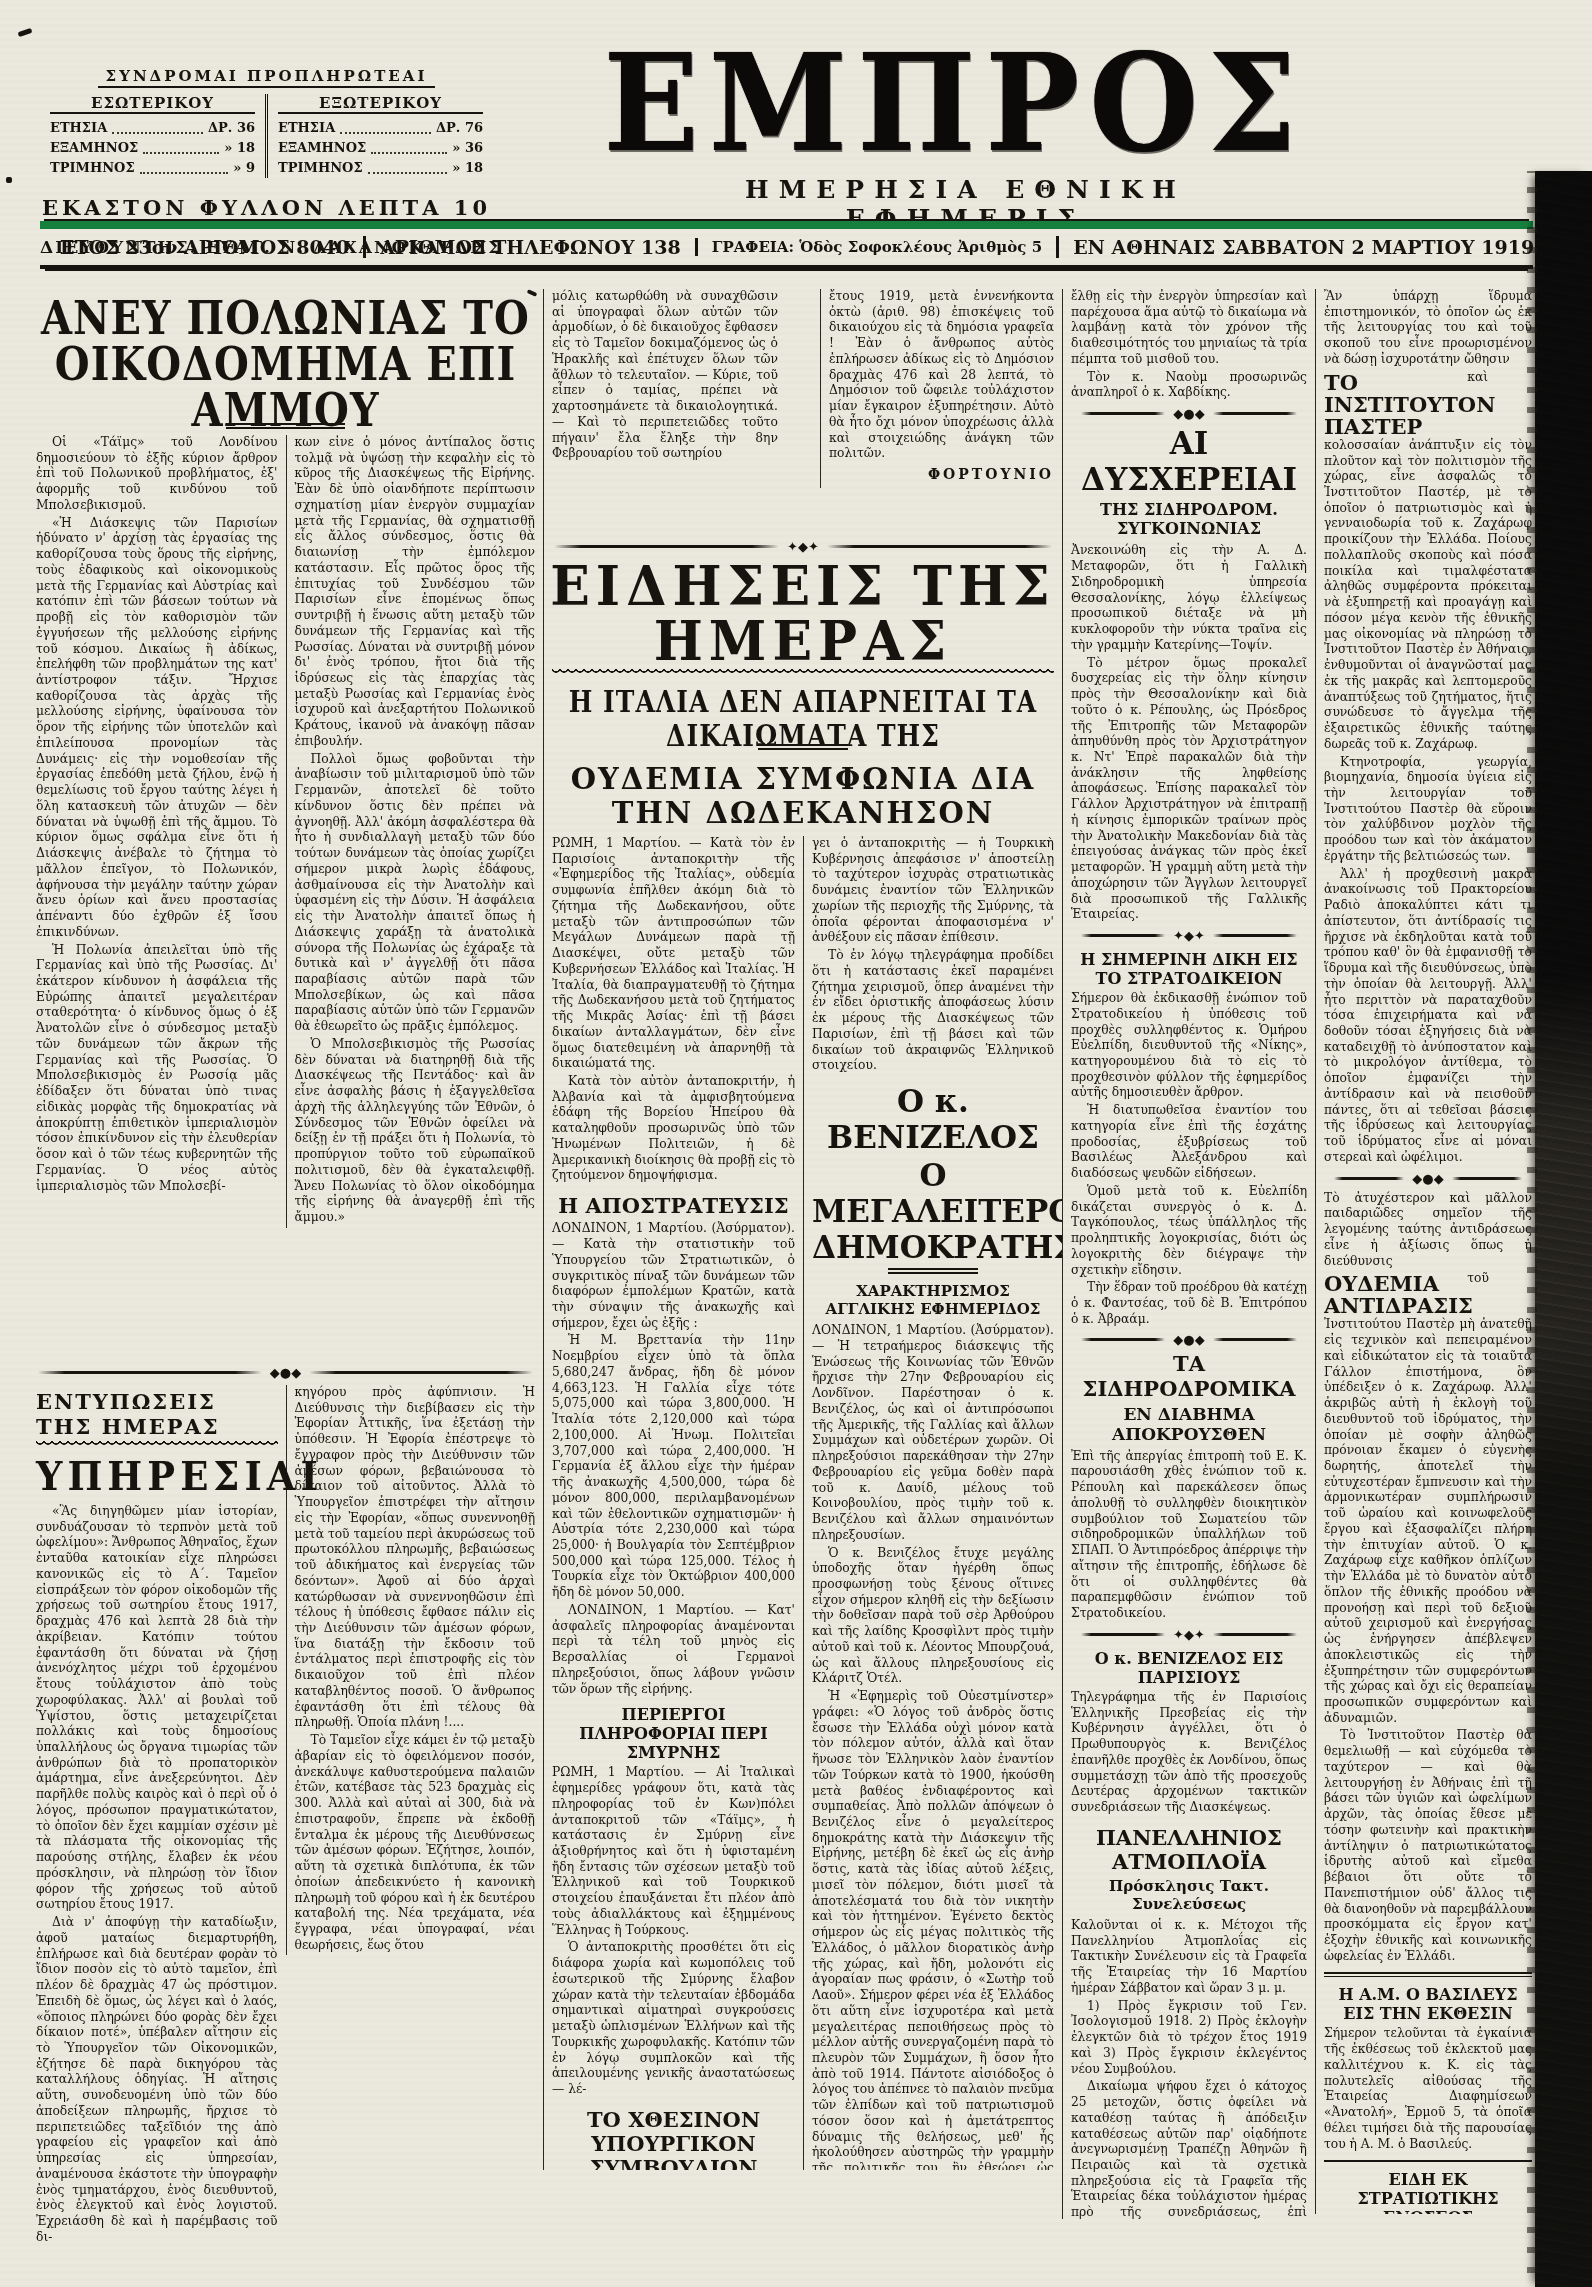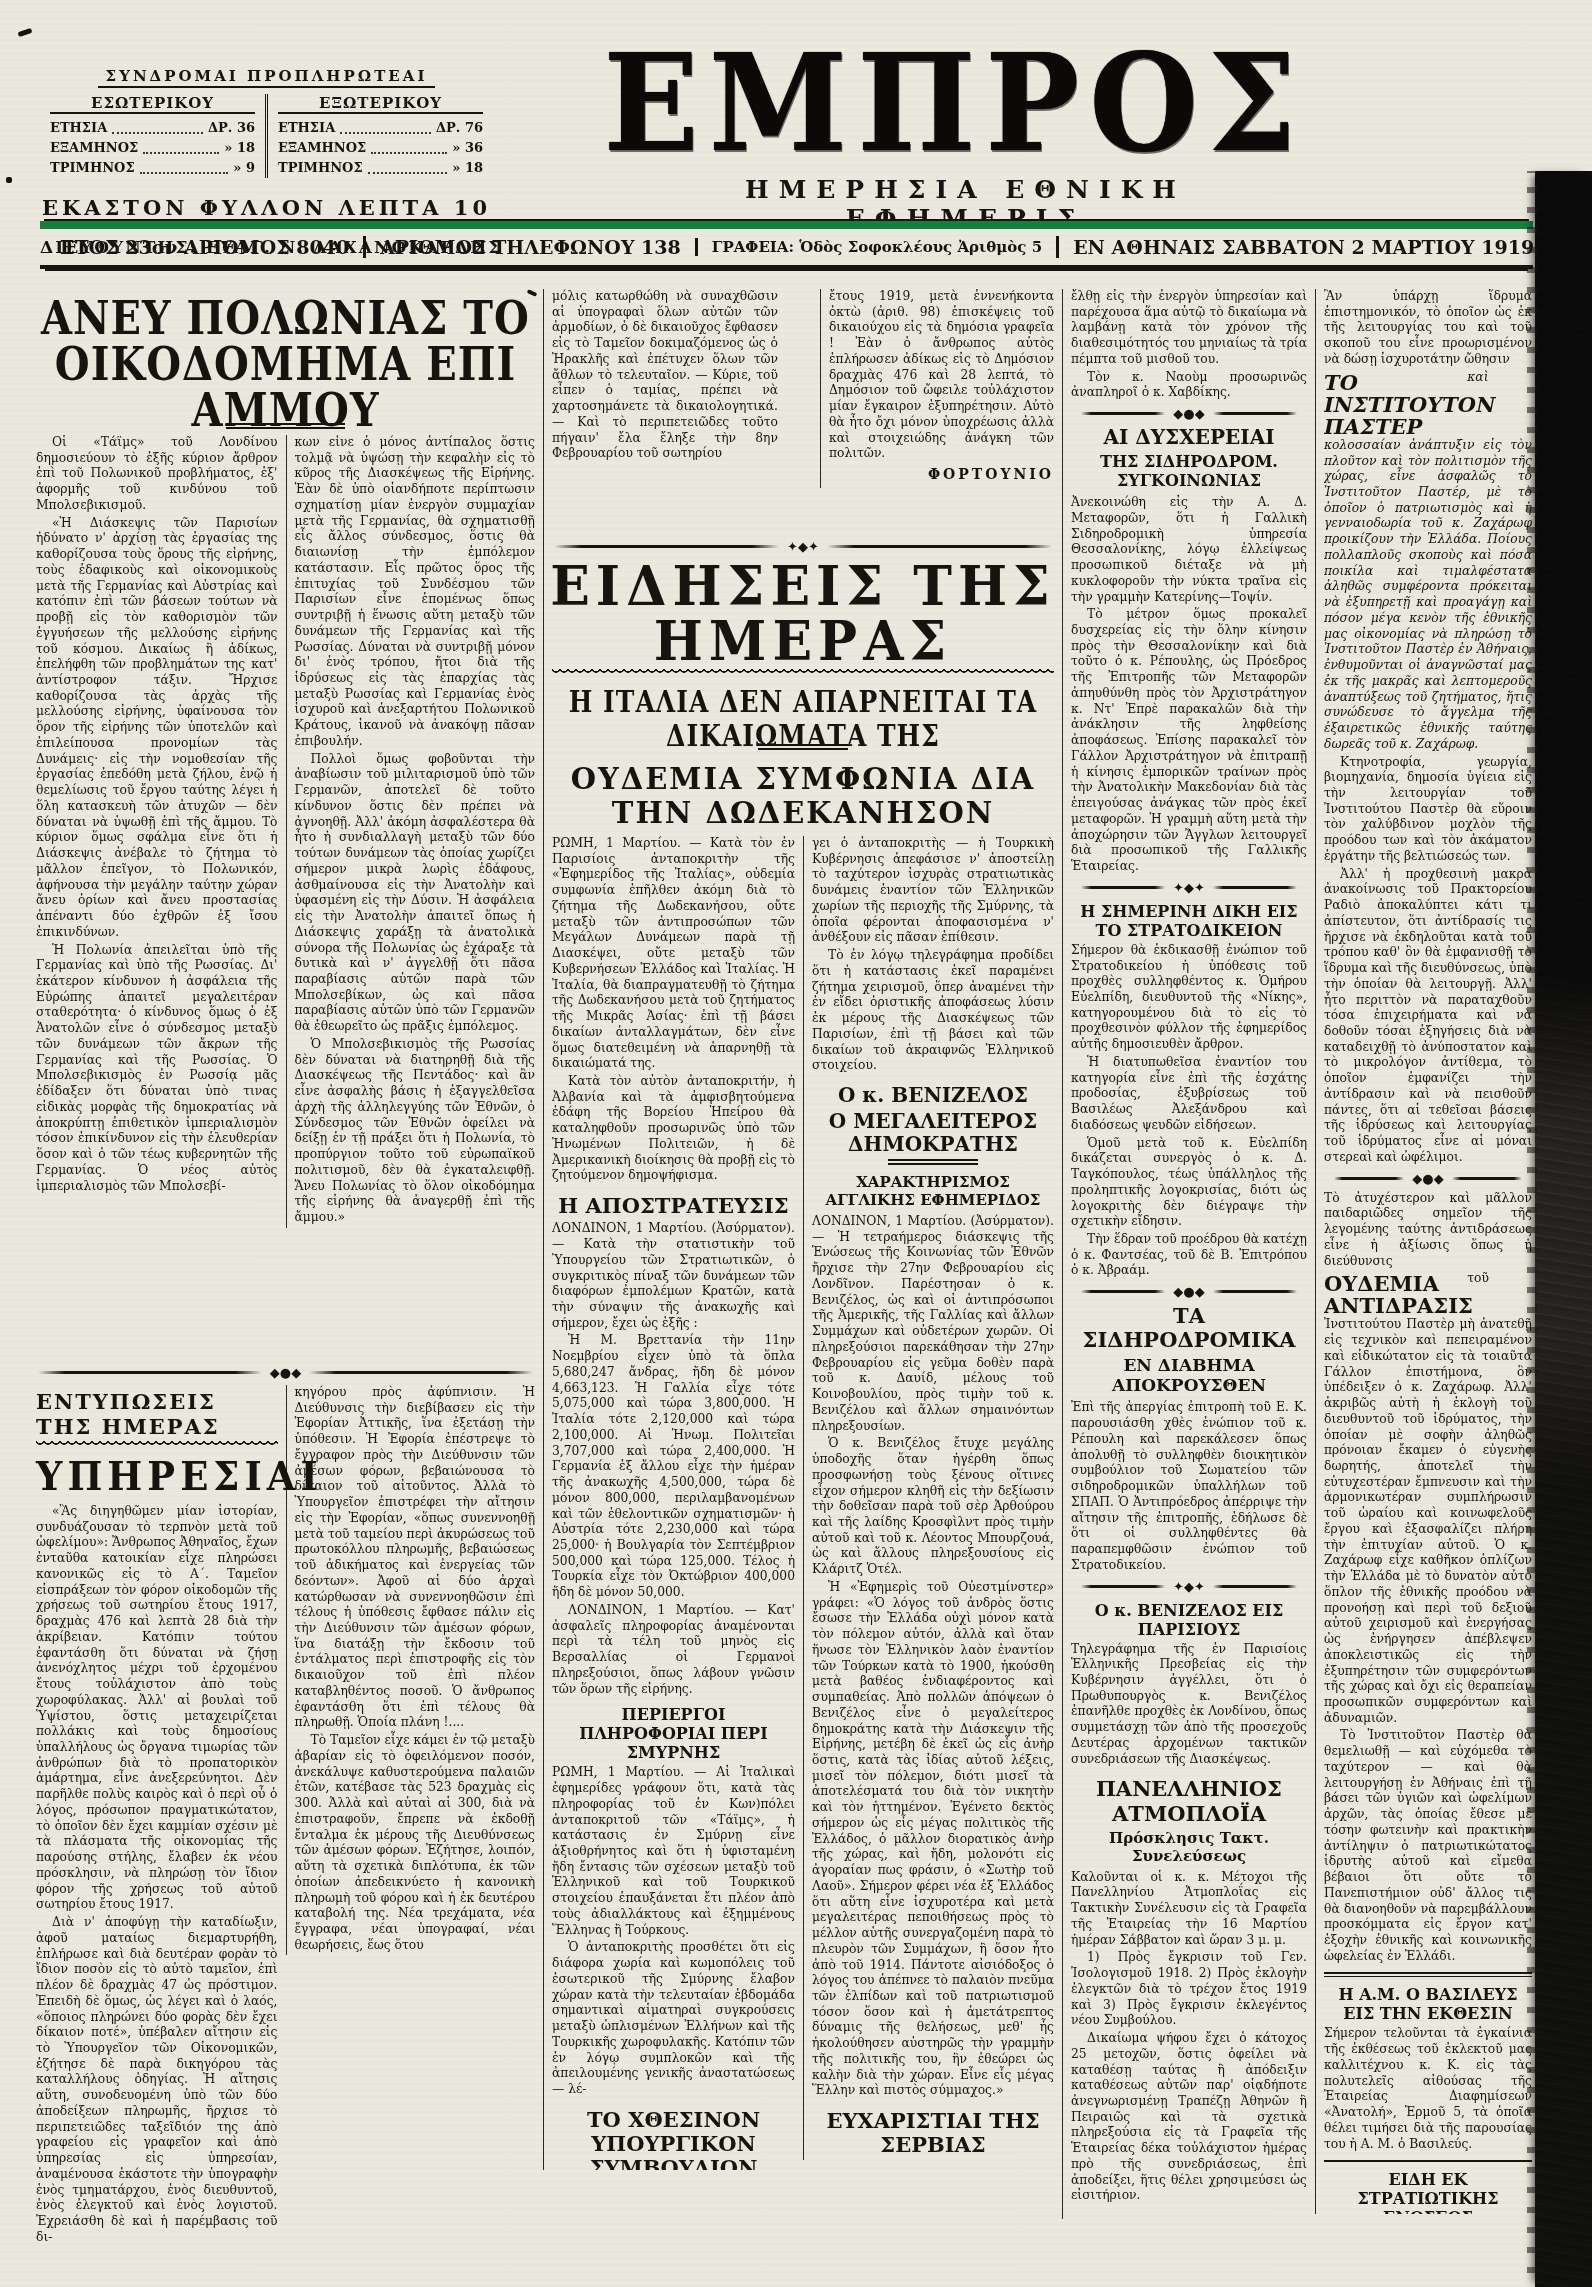--- a/index.html
+++ b/index.html
@@ -54,21 +54,21 @@
   .orn .g{padding:0 8px;font-size:13px;line-height:1;}
   .kicker{text-align:left;font-weight:bold;font-size:21px;letter-spacing:2px;margin-top:4px;}
   .wavy{height:7px;background:radial-gradient(circle at 4px -1px, transparent 3px, #17140f 3px 4.5px, transparent 5px);
         background-size:8px 7px;background-repeat:repeat-x;margin:2px 0 4px;}
   .h-serv{text-align:center;font-weight:bold;font-size:37px;letter-spacing:5px;margin:2px 0 8px;transform:scaleY(1.08);transform-origin:top;}
   .banner{text-align:center;font-weight:bold;font-size:52px;line-height:1;letter-spacing:6px;margin:4px 0 2px;transform:scaleY(1.05);transform-origin:top;}
   .deck1{text-align:center;font-weight:bold;font-size:25px;letter-spacing:1px;margin:8px 0 0;transform:scaleY(1.2);transform-origin:top;}
   .deck2{text-align:center;font-weight:bold;font-size:29px;letter-spacing:2px;margin:12px 0 6px;}
   .deck-u{width:90px;margin:2px auto 8px;border-top:2px solid #17140f;border-bottom:2px solid #17140f;height:2px;}
   .h-med{text-align:center;font-weight:bold;font-size:21px;line-height:1.15;margin:10px 0 3px;}
-  .h-med.big{font-size:20px;}
+  .h-med.big{font-size:31px;}
   .h-sub{text-align:center;font-weight:bold;font-size:15px;margin:0 0 5px;}
   .h-sm{text-align:center;font-weight:bold;font-size:16px;margin:8px 0 3px;}
   .sig{text-align:right;font-weight:bold;font-size:14px;letter-spacing:3px;margin:4px 0 6px;}
   .runin{font-weight:bold;font-size:21px;line-height:1.05;float:left;margin:2px 6px 0 0;max-width:66%;}
   .rule{border-top:2px solid #17140f;margin:8px 0;}
   .rule.dbl{border-bottom:1px solid #17140f;height:2px;}
   
   .band{right:0;top:171px;width:57px;height:2116px;
     background:
       linear-gradient(180deg, rgba(10,10,10,.95) 0 38%, rgba(40,38,34,.75) 45% 55%, rgba(15,15,13,.9) 62% 100%),
@@ -270,21 +270,21 @@
       <div class="h-med">ΠΑΝΕΛΛΗΝΙΟΣ ΑΤΜΟΠΛΟΪΑ</div>
       <div class="h-sub">Πρόσκλησις Τακτ. Συνελεύσεως</div>
       <p class="p noind">Καλοῦνται οἱ κ. κ. Μέτοχοι τῆς Πανελληνίου Ἀτμοπλοΐας εἰς Τακτικὴν Συνέλευσιν εἰς τὰ Γραφεῖα τῆς Ἑταιρείας τὴν 16 Μαρτίου ἡμέραν Σάββατον καὶ ὥραν 3 μ. μ.</p>
       <p class="p">1) Πρὸς ἔγκρισιν τοῦ Γεν. Ἰσολογισμοῦ 1918. 2) Πρὸς ἐκλογὴν ἐλεγκτῶν διὰ τὸ τρέχον ἔτος 1919 καὶ 3) Πρὸς ἔγκρισιν ἐκλεγέντος νέου Συμβούλου.</p>
       <p class="p">Δικαίωμα ψήφου ἔχει ὁ κάτοχος 25 μετοχῶν, ὅστις ὀφείλει νὰ καταθέσῃ ταύτας ἢ ἀπόδειξιν καταθέσεως αὐτῶν παρ' οἱᾳδήποτε ἀνεγνωρισμένῃ Τραπέζῃ Ἀθηνῶν ἢ Πειραιῶς καὶ τὰ σχετικὰ πληρεξούσια εἰς τὰ Γραφεῖα τῆς Ἑταιρείας δέκα τοὐλάχιστον ἡμέρας πρὸ τῆς συνεδριάσεως, ἐπὶ ἀποδείξει, ἥτις θέλει χρησιμεύσει ὡς εἰσιτήριον.</p>
 
     </div>
 
     <div id="colD" class="supercol">
       <p class="p noind">Ἂν ὑπάρχῃ ἵδρυμα ἐπιστημονικόν, τὸ ὁποῖον ὡς ἐκ τῆς λειτουργίας του καὶ τοῦ σκοποῦ του εἶνε προωρισμένον νὰ δώσῃ ἰσχυροτάτην ὤθησιν</p>
-      <div style="overflow:hidden;font-style:italic;">
+      <div style="overflow:hidden;">
         <span class="runin">ΤΟ ΙΝΣΤΙΤΟΥΤΟΝ ΠΑΣΤΕΡ</span>
         <p class="p noind" style="text-indent:0;">καὶ κολοσσαίαν ἀνάπτυξιν εἰς τὸν πλοῦτον καὶ τὸν πολιτισμὸν τῆς χώρας, εἶνε ἀσφαλῶς τὸ Ἰνστιτοῦτον Παστέρ, μὲ τὸ ὁποῖον ὁ πατριωτισμὸς καὶ ἡ γενναιοδωρία τοῦ κ. Ζαχάρωφ προικίζουν τὴν Ἑλλάδα. Ποίους πολλαπλοῦς σκοποὺς καὶ πόσα ποικίλα καὶ τιμαλφέστατα ἀληθῶς συμφέροντα πρόκειται νὰ ἐξυπηρετῇ καὶ προαγάγῃ καὶ πόσον μέγα κενὸν τῆς ἐθνικῆς μας οἰκονομίας νὰ πληρώσῃ τὸ Ἰνστιτοῦτον Παστὲρ ἐν Ἀθήναις, ἐνθυμοῦνται οἱ ἀναγνῶσταί μας ἐκ τῆς μακρᾶς καὶ λεπτομεροῦς ἀναπτύξεως τοῦ ζητήματος, ἥτις συνώδευσε τὸ ἄγγελμα τῆς ἐξαιρετικῶς ἐθνικῆς ταύτης δωρεᾶς τοῦ κ. Ζαχάρωφ.</p>
       </div>
       <p class="p">Κτηνοτροφία, γεωργία, βιομηχανία, δημοσία ὑγίεια εἰς τὴν λειτουργίαν τοῦ Ἰνστιτούτου Παστὲρ θὰ εὕροιν τὸν χαλύβδινον μοχλὸν τῆς προόδου των καὶ τὸν ἀκάματον ἐργάτην τῆς βελτιώσεώς των.</p>
       <p class="p">Ἀλλ' ἡ προχθεσινὴ μακρὰ ἀνακοίνωσις τοῦ Πρακτορείου Ραδιὸ ἀποκαλύπτει κάτι τι ἀπίστευτον, ὅτι ἀντίδρασίς τις ἤρχισε νὰ ἐκδηλοῦται κατὰ τοῦ τρόπου καθ' ὃν θὰ ἐμφανισθῇ τὸ ἵδρυμα καὶ τῆς διευθύνσεως, ὑπὸ τὴν ὁποίαν θὰ λειτουργῇ. Ἀλλ' ἦτο περιττὸν νὰ παραταχθοῦν τόσα ἐπιχειρήματα καὶ νὰ δοθοῦν τόσαι ἐξηγήσεις διὰ νὰ καταδειχθῇ τὸ ἀνύποστατον καὶ τὸ μικρολόγον ἀντίθεμα, τὸ ὁποῖον ἐμφανίζει τὴν ἀντίδρασιν καὶ νὰ πεισθοῦν πάντες, ὅτι αἱ τεθεῖσαι βάσεις τῆς ἱδρύσεως καὶ λειτουργίας τοῦ ἱδρύματος εἶνε αἱ μόναι στερεαὶ καὶ ὠφέλιμοι.</p>
       <div class="orn">
           <span class="l"></span>
           <span class="g">◆●◆</span>
           <span class="l"></span>
         </div>

